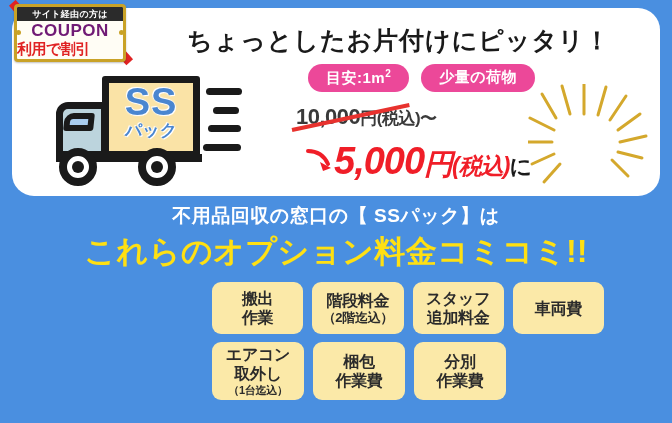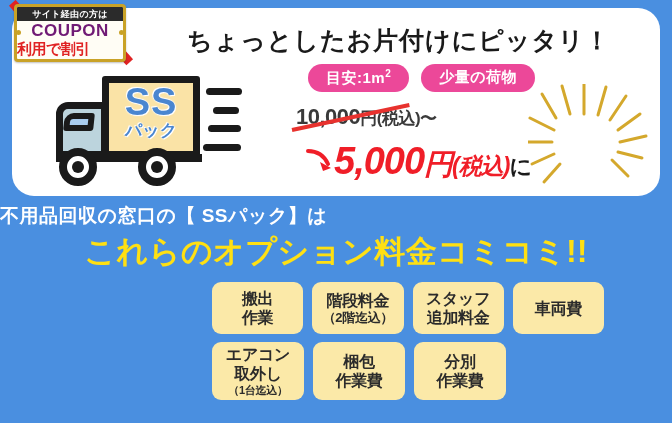--- a/index.html
+++ b/index.html
@@ -203,20 +203,21 @@
     position: absolute; left: 306px; top: 148px;
     width: 30px; height: 26px;
   }
 
   
   .sparkle { position: absolute; left: 528px; top: 84px; width: 130px; height: 108px; }
 
   
   .subtitle {
     position: absolute; left: 0; top: 203px; width: 672px;
+    text-align: center;
     color: #ffffff;
     font-size: 19px; font-weight: bold;
     letter-spacing: .5px;
   }
 
   
   .big-heading {
     position: absolute; left: 0; top: 231px; width: 672px;
     text-align: center;
     color: #ffe012;

